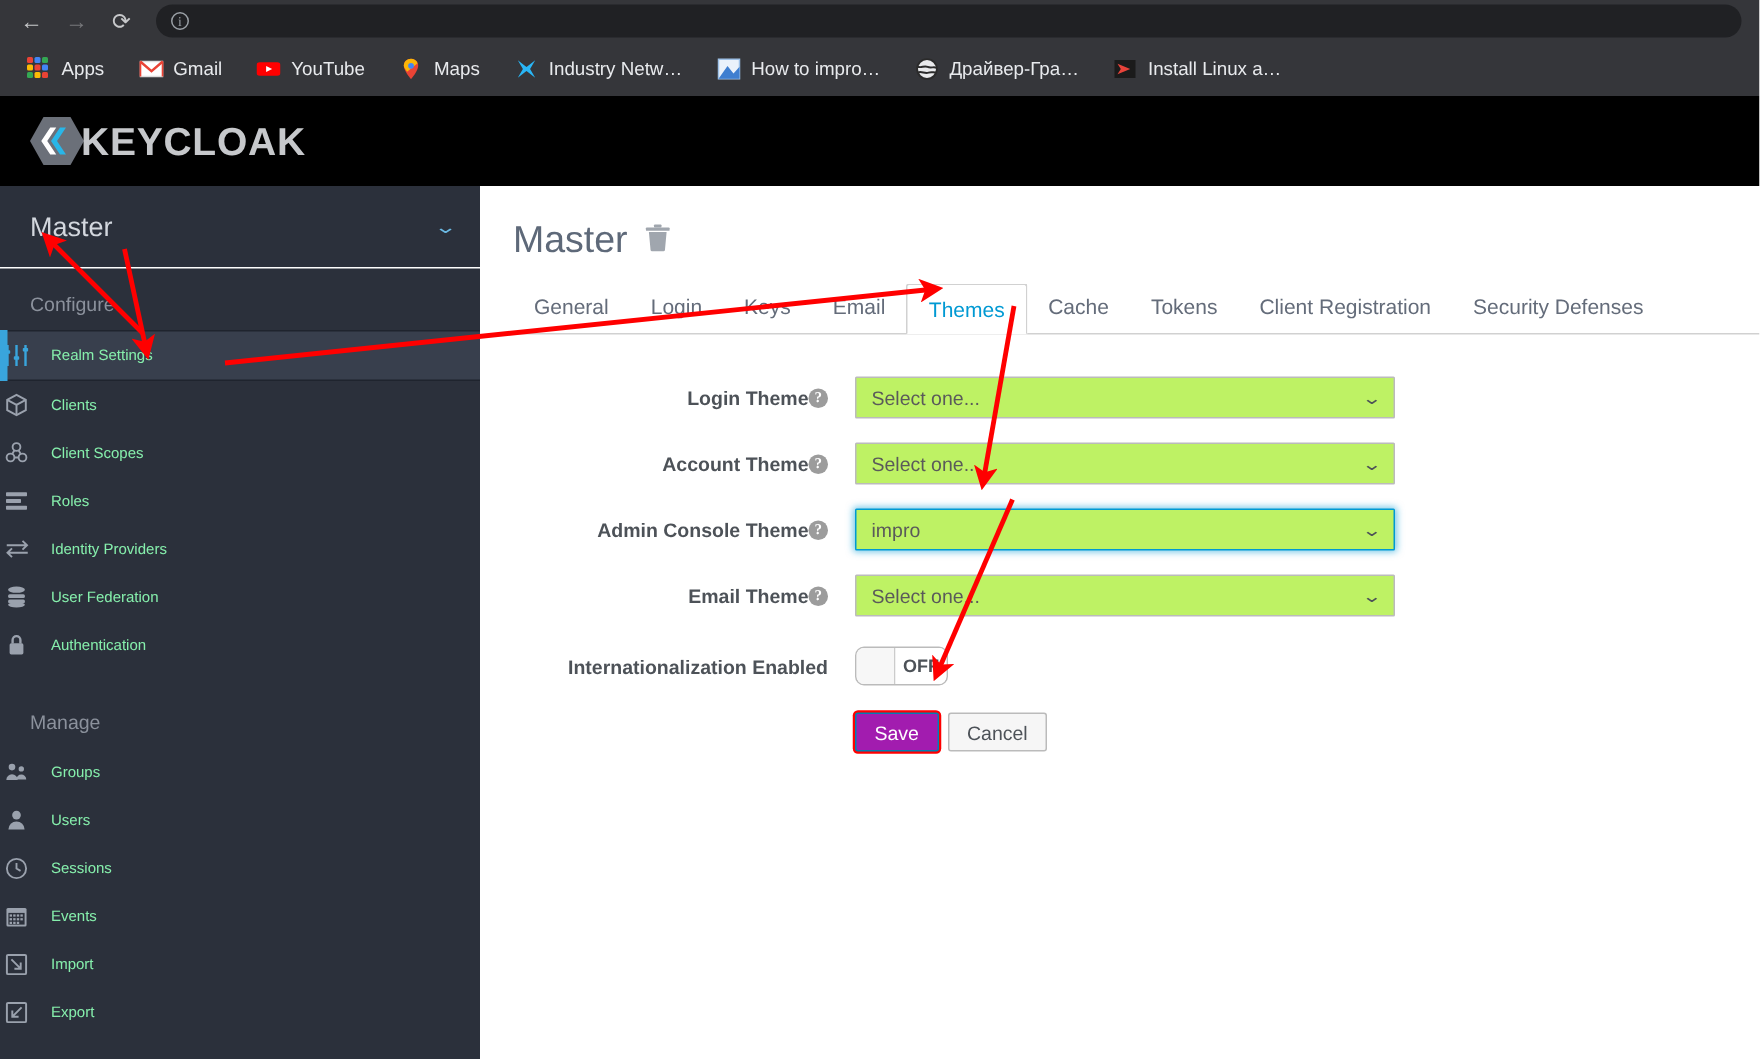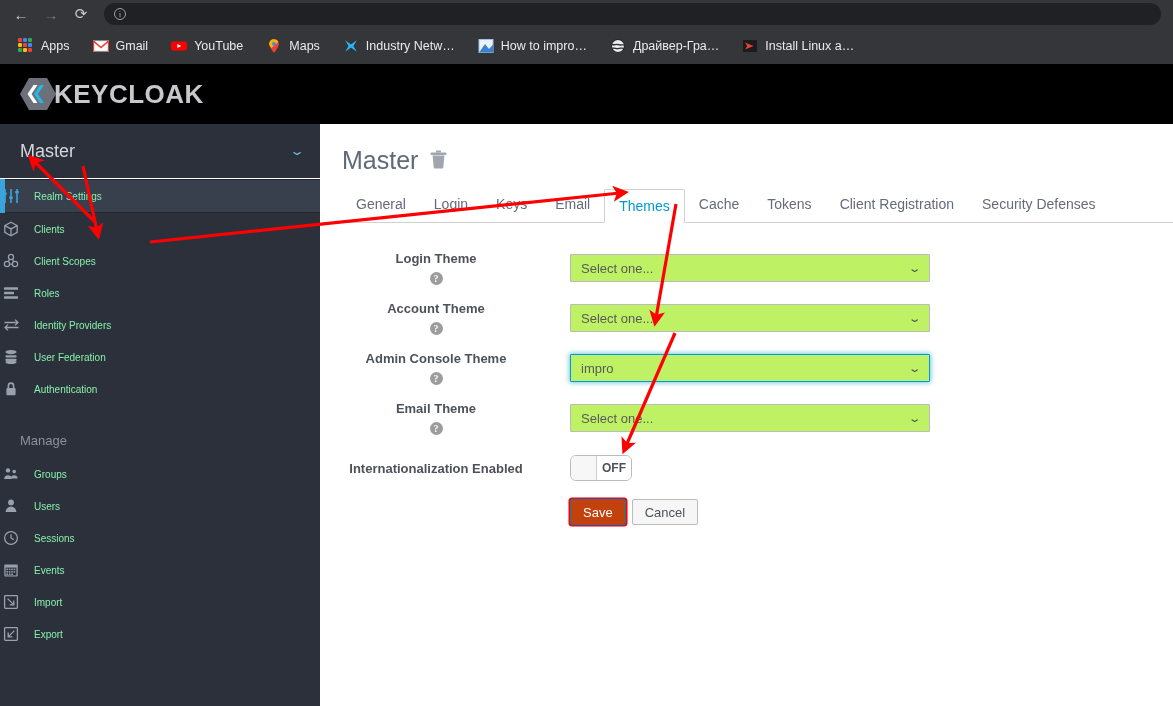--- a/index.html
+++ b/index.html
@@ -228,22 +228,20 @@
   .form-label {
     width: 250px;
     text-align: right;
     padding-right: 18px;
     font-size: 13px;
     font-weight: bold;
     color: #4d5258;
     display: flex;
     align-items: center;
     justify-content: flex-end;
-    gap: 6px;
-    flex-direction: column;
   }
   .help-ico {
     width: 13px; height: 13px;
     border-radius: 50%;
     background: #9c9c9c;
     color: #fff;
     font-size: 10px;
     line-height: 13px;
     text-align: center;
     font-weight: bold;
@@ -299,21 +297,21 @@
   .btn-row { display: flex; gap: 6px; }
   .btn {
     height: 26px;
     padding: 0 12px;
     font-size: 13px;
     border-radius: 2px;
     display: flex; align-items: center; justify-content: center;
     cursor: default;
   }
   .btn-primary {
-    background: #c2410c;
+    background: #a21caf;
     border: 1px solid #007fb1;
     color: #ffffff;
   }
   .btn-default {
     background: #f6f6f6;
     border: 1px solid #bbbbbb;
     color: #4d5258;
   }
   .btn-primary.highlight { box-shadow: 0 0 0 1.5px #ff0000; }
 
@@ -454,20 +452,21 @@
 
   <div class="app-body">
 
     <div class="sidebar">
 
       <div class="realm-select">
         <span class="realm-name">Master</span>
         <span class="caret">⌄</span>
       </div>
 
+      <div class="nav-group-title">Configure</div>
 
       <div class="nav-item active">
         <span class="ico">
           <svg width="16" height="16" viewBox="0 0 16 16" fill="currentColor">
             <rect x="1.2" y="1" width="1.6" height="14"></rect>
               <rect x="0.2" y="4.5" width="3.6" height="2.3" rx="0.5"></rect>
             <rect x="7.2" y="1" width="1.6" height="14"></rect>
               <rect x="6.2" y="8.5" width="3.6" height="2.3" rx="0.5"></rect>
             <rect x="13.2" y="1" width="1.6" height="14"></rect>
               <rect x="12.2" y="3" width="3.6" height="2.3" rx="0.5"></rect>

